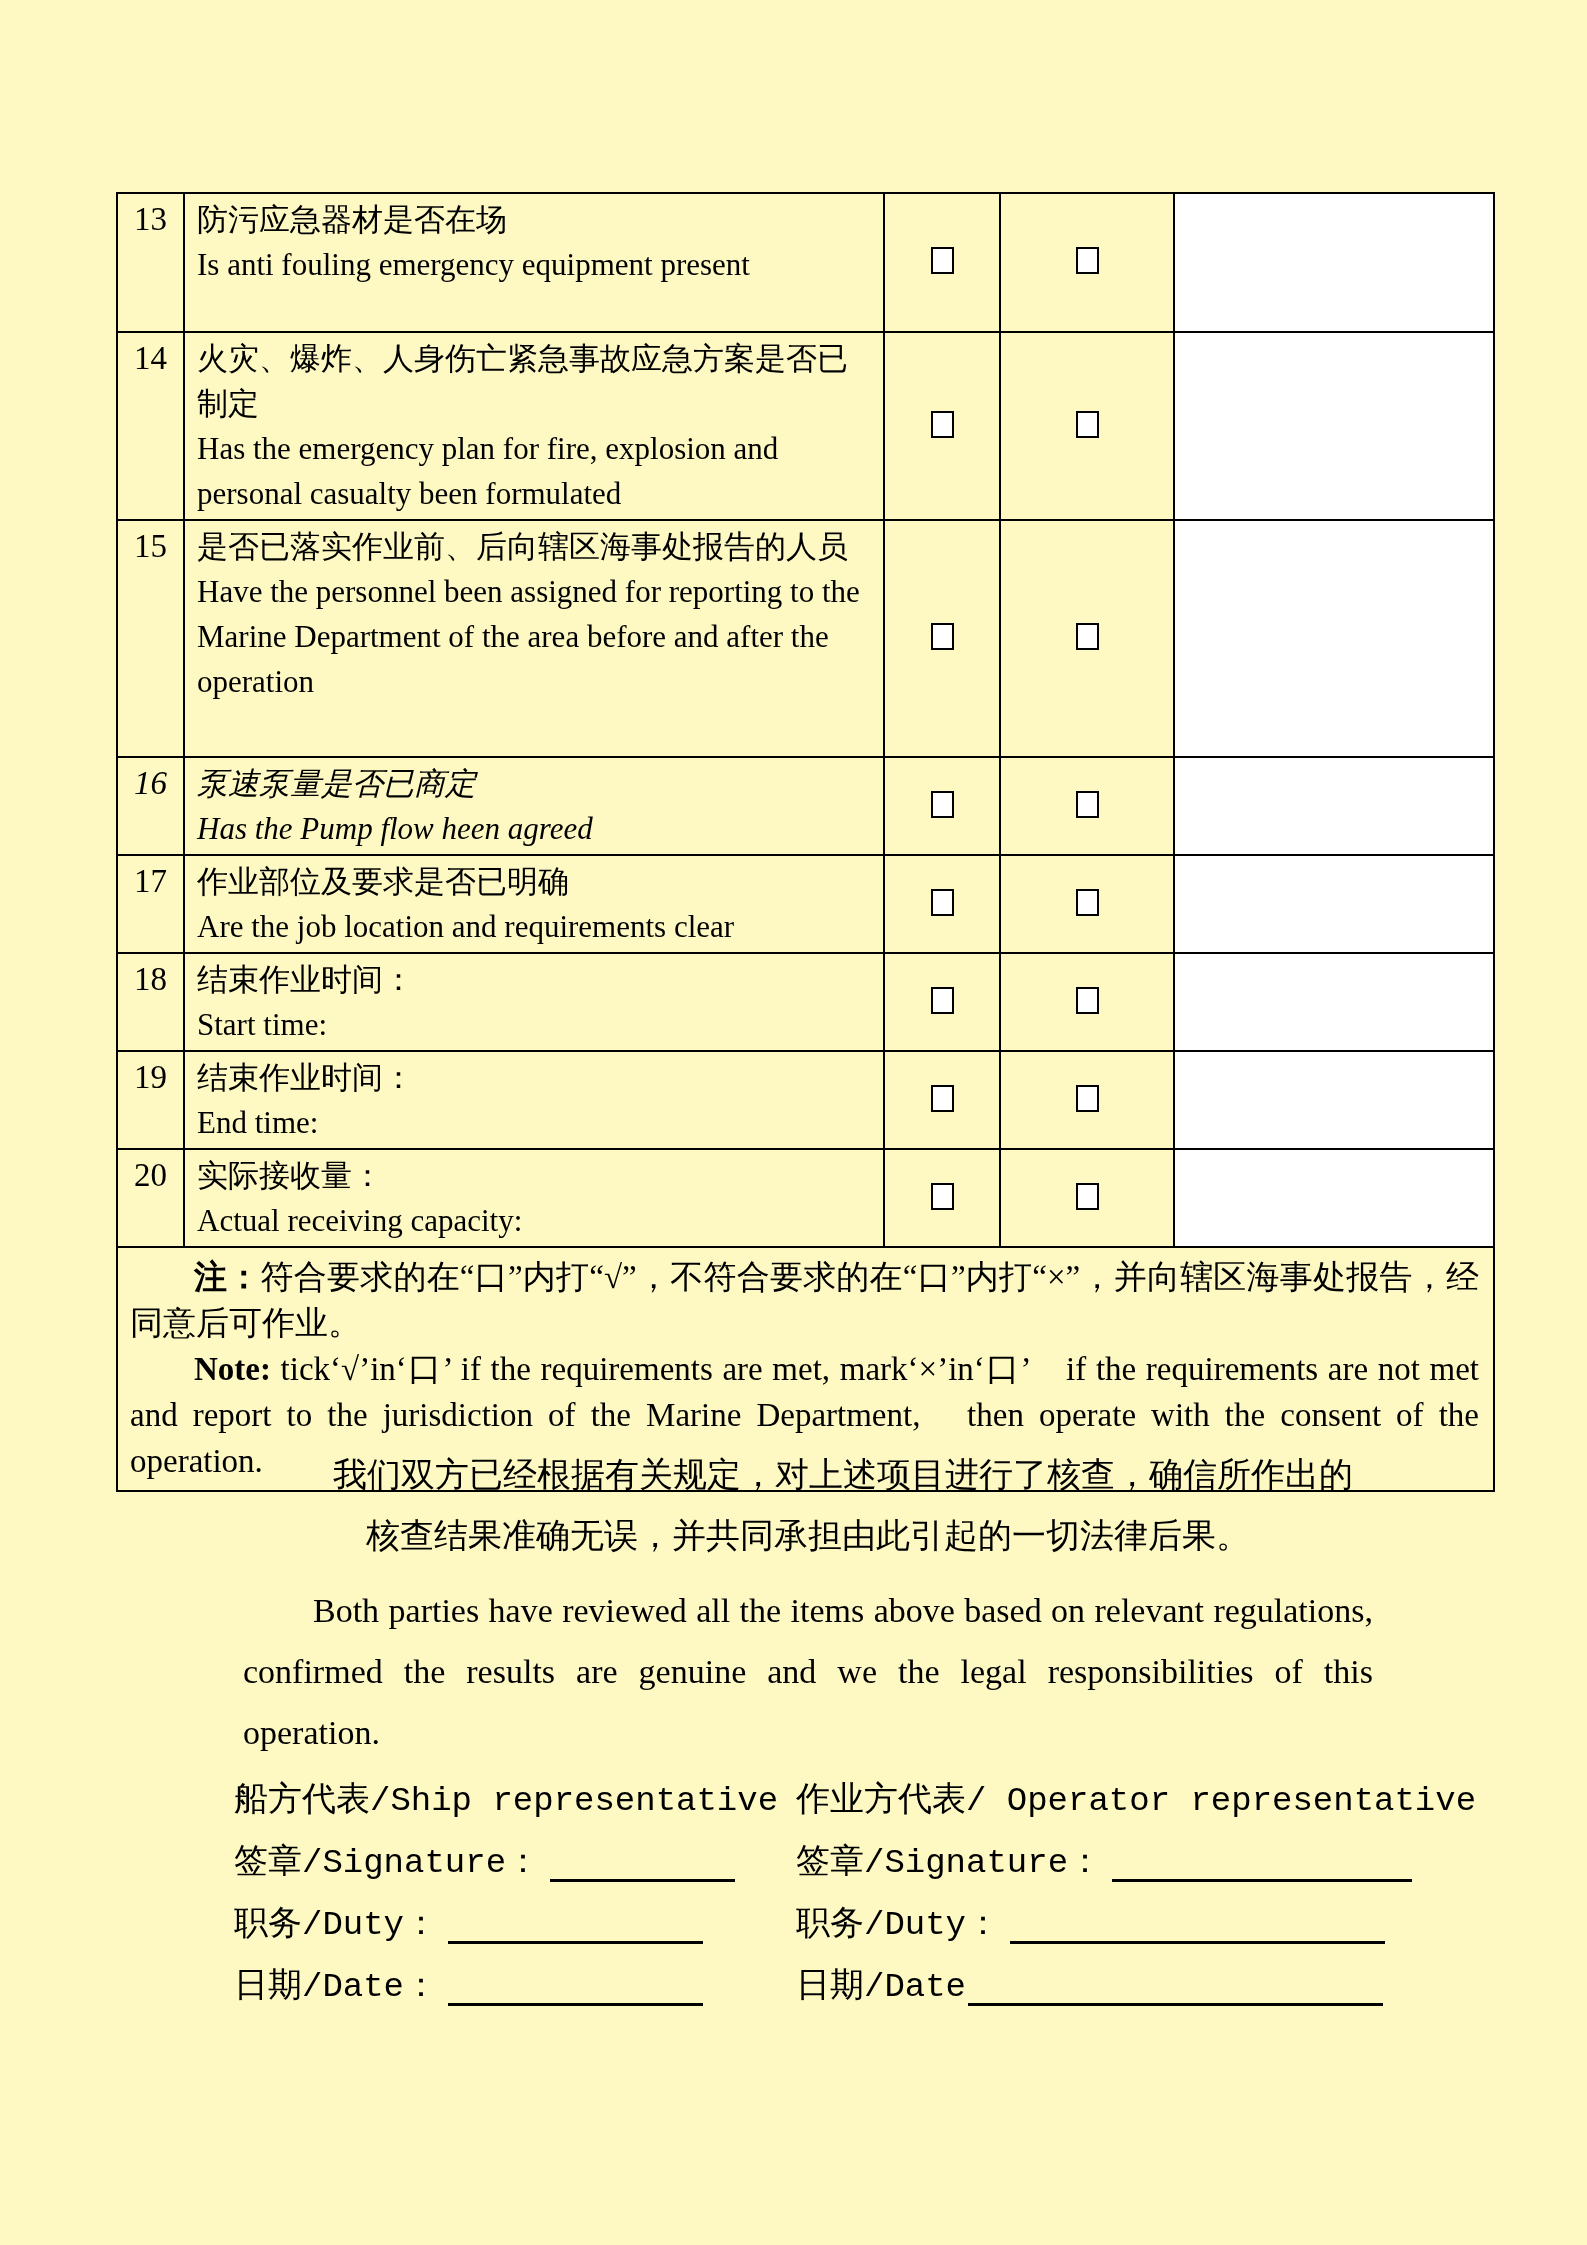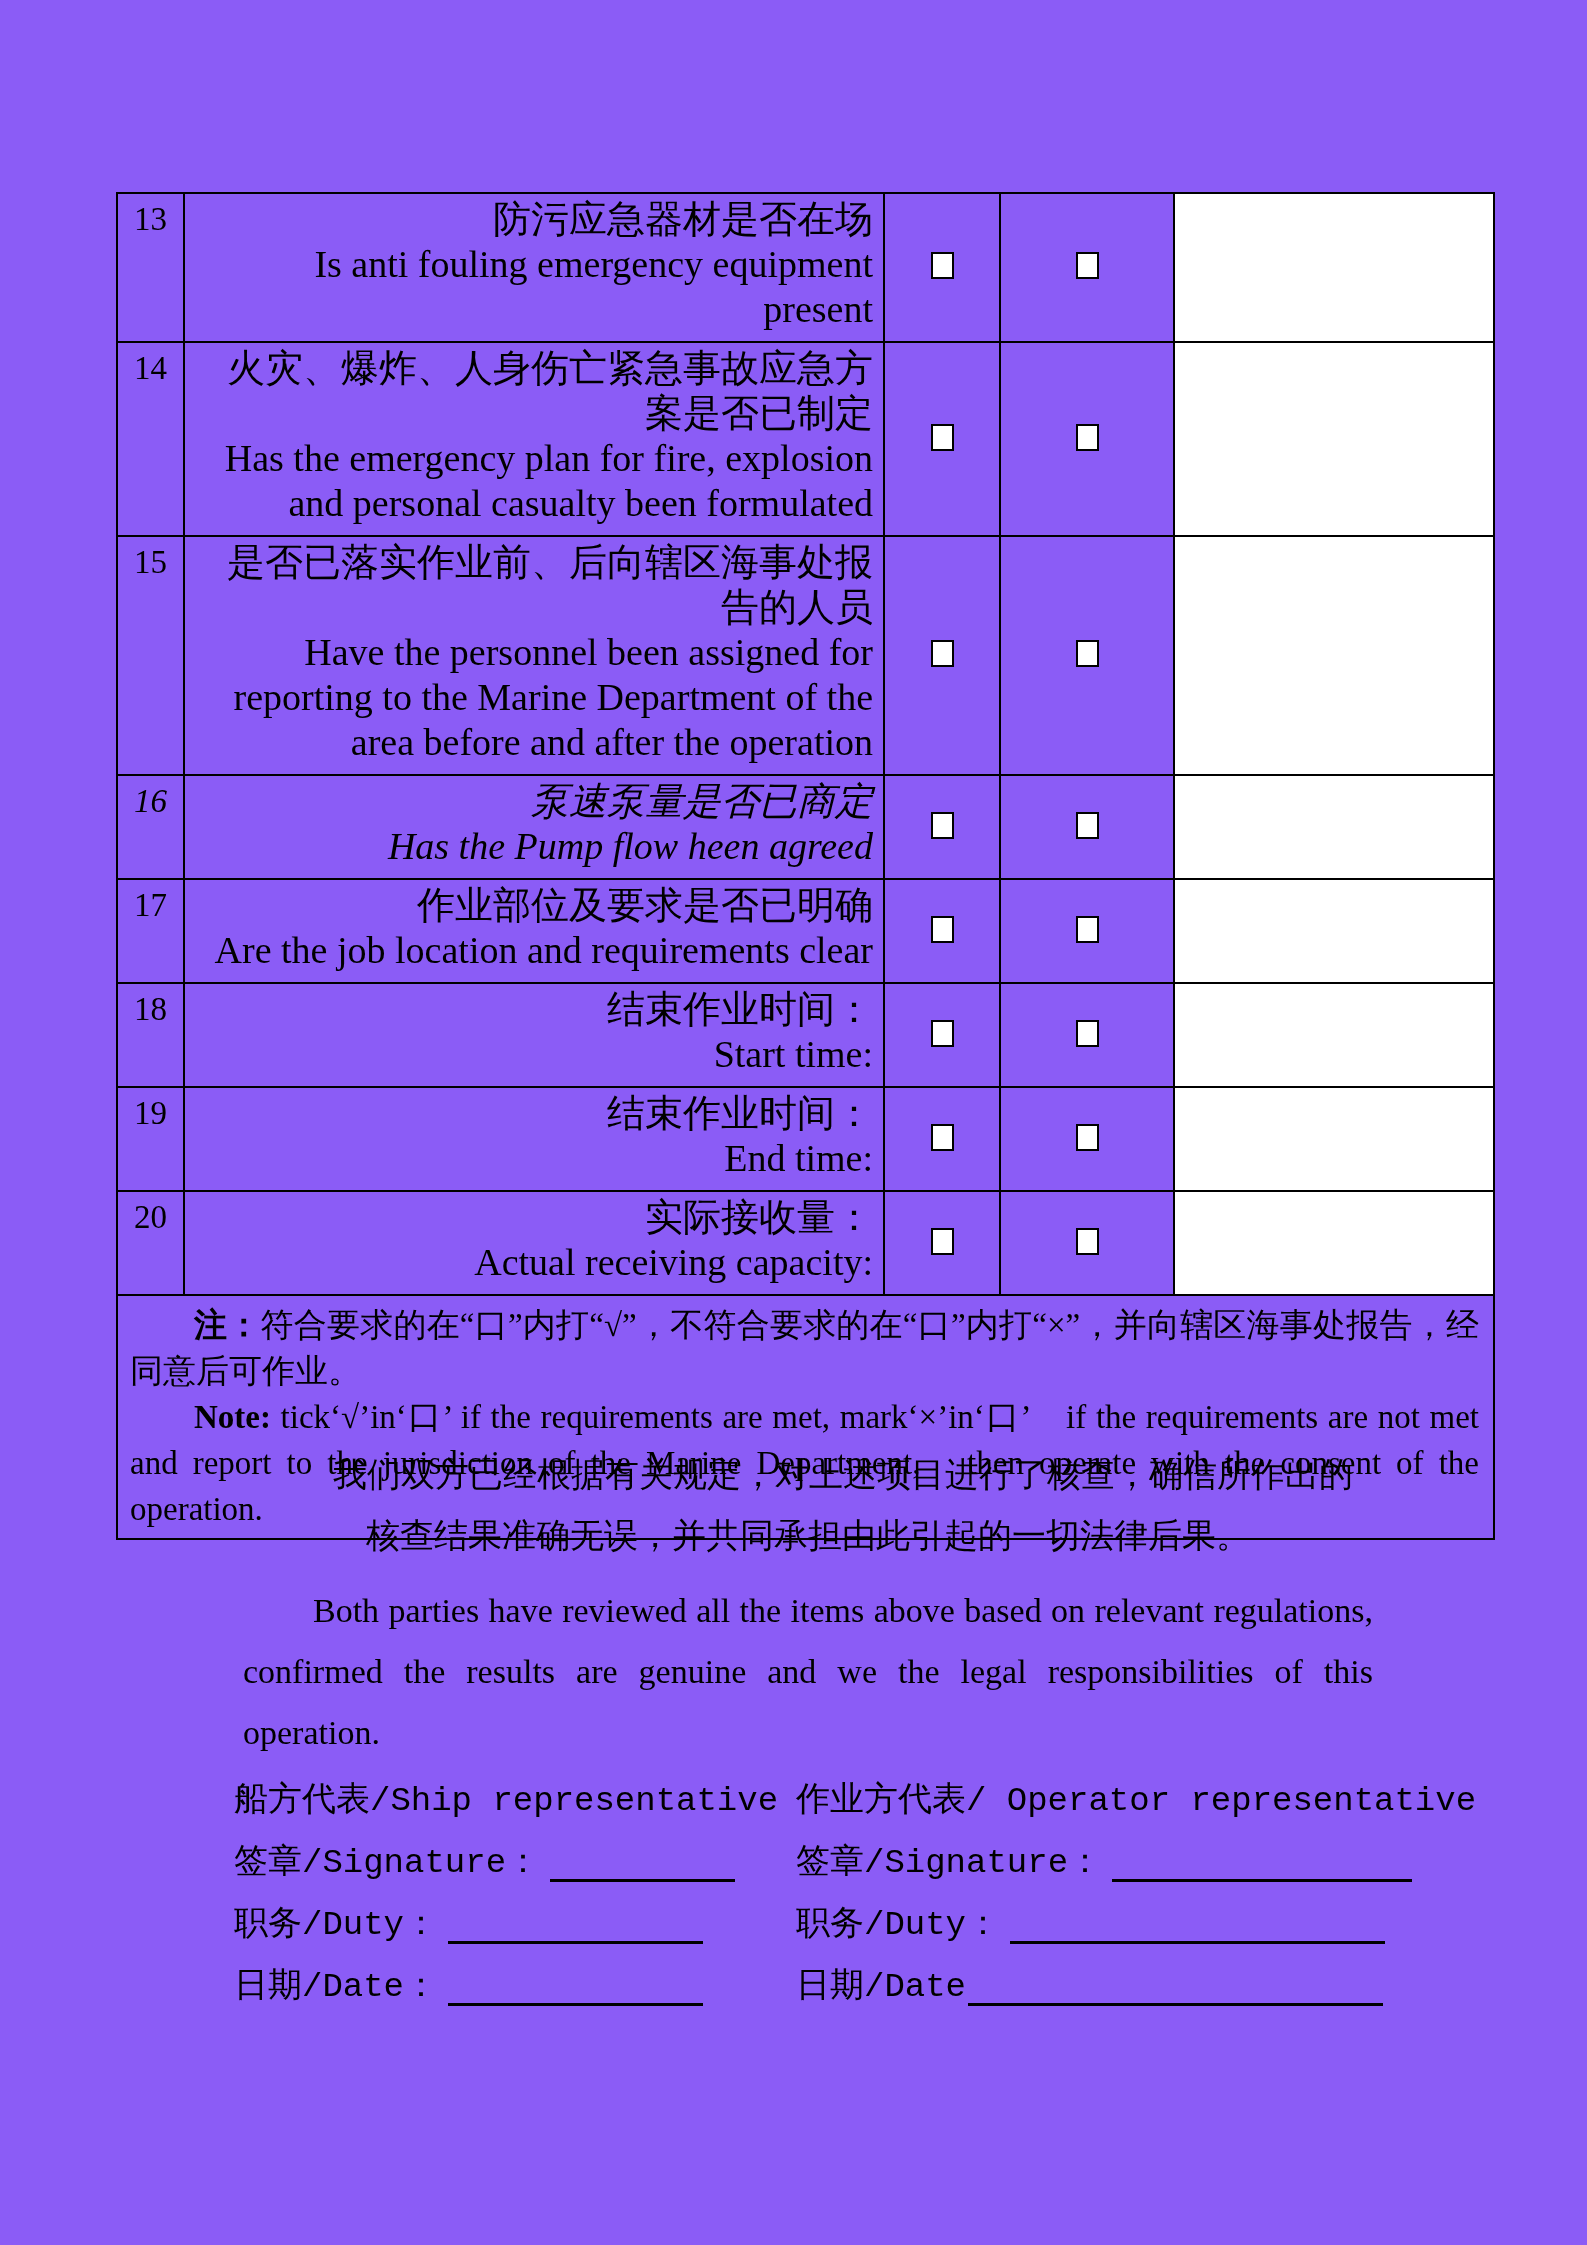--- a/index.html
+++ b/index.html
@@ -8,21 +8,21 @@
     background: #ffffff;
   }
   body {
     font-family: "Liberation Serif", "DejaVu Serif", serif;
     color: #000000;
   }
   .page {
     position: relative;
     width: 1587px;
     height: 2245px;
-    background: #8b5cf6;
+    background: #fef9c3;
     margin: 0 auto;
     overflow: hidden;
   }
 
   
   table.checklist {
     position: absolute;
     left: 116px;
     top: 192px;
     width: 1377px;
@@ -35,24 +35,23 @@
   }
   td.no {
     text-align: center;
     vertical-align: top;
     font-size: 33px;
     line-height: 45px;
     padding-top: 3px;
   }
   td.q {
     vertical-align: top;
-    padding: 3px 10px 9px 12px;
-    font-size: 38px;
+    padding: 3px 10px 3px 12px;
+    font-size: 31px;
     line-height: 45px;
-    text-align: right;
   }
   td.q .zh, td.q .en { display: block; }
   td.chk {
     text-align: center;
     vertical-align: middle;
   }
   td.remark { background: #ffffff; }
 
   .box {
     display: inline-block;

